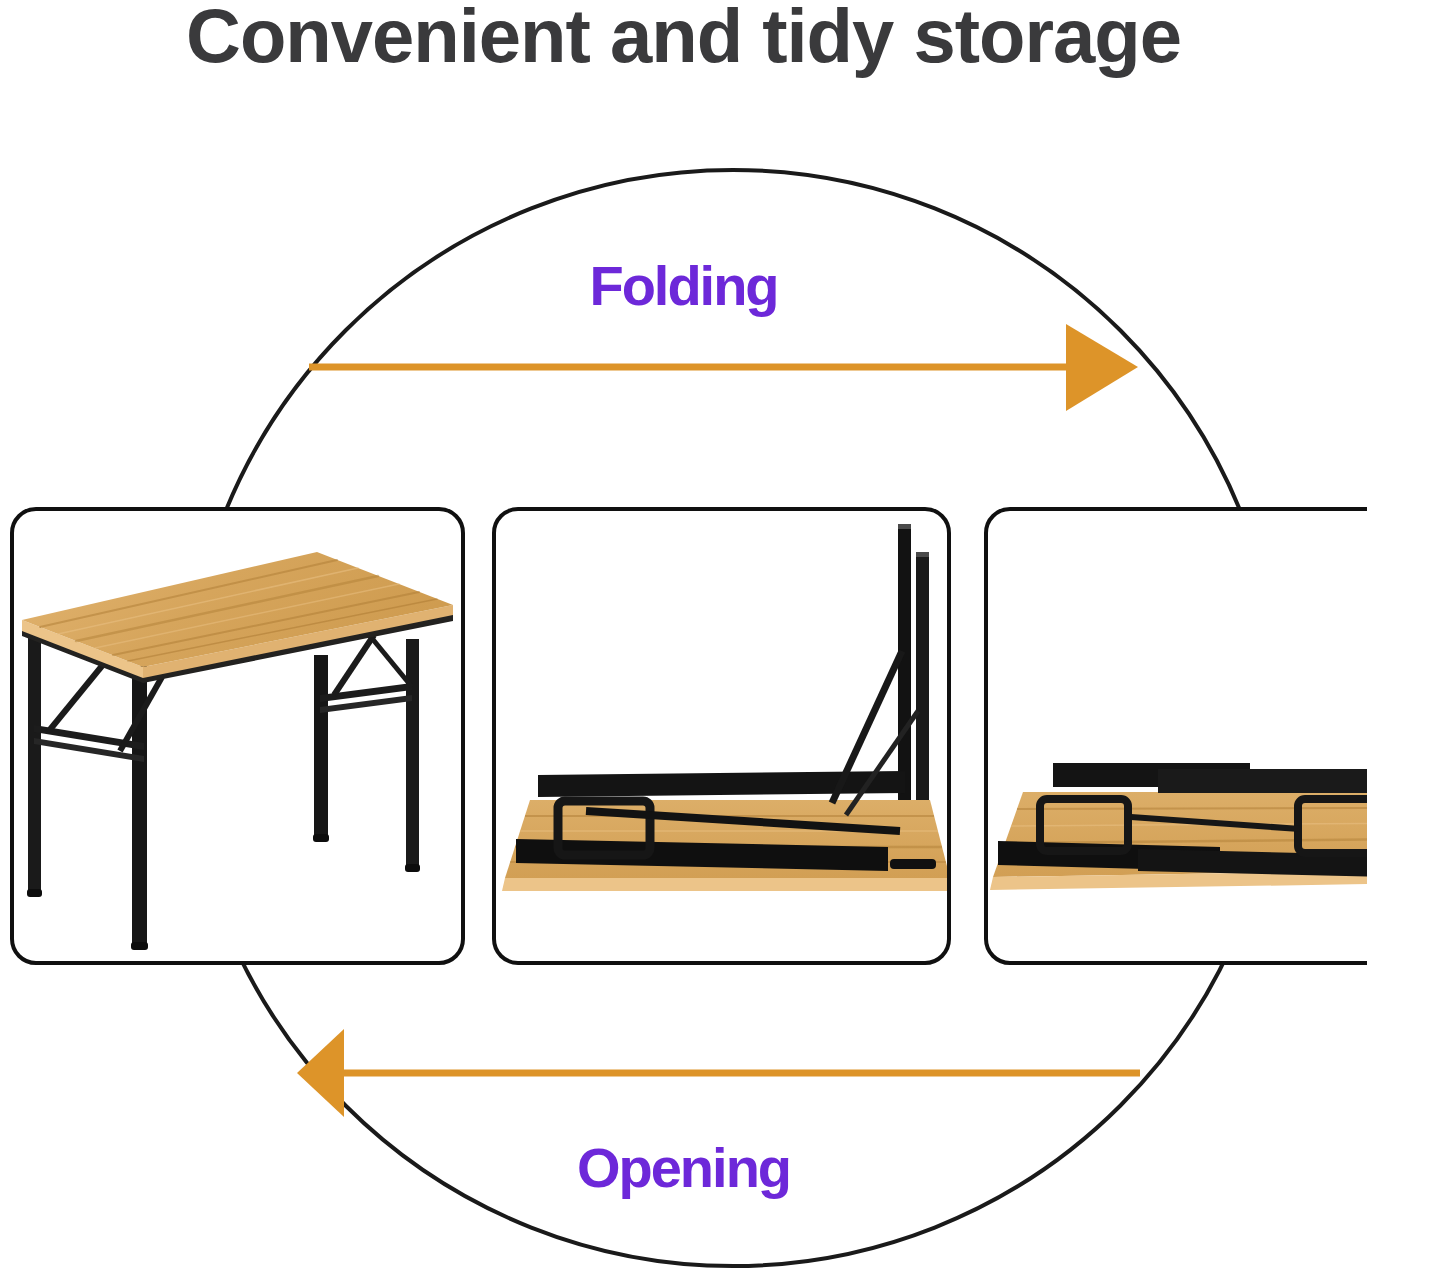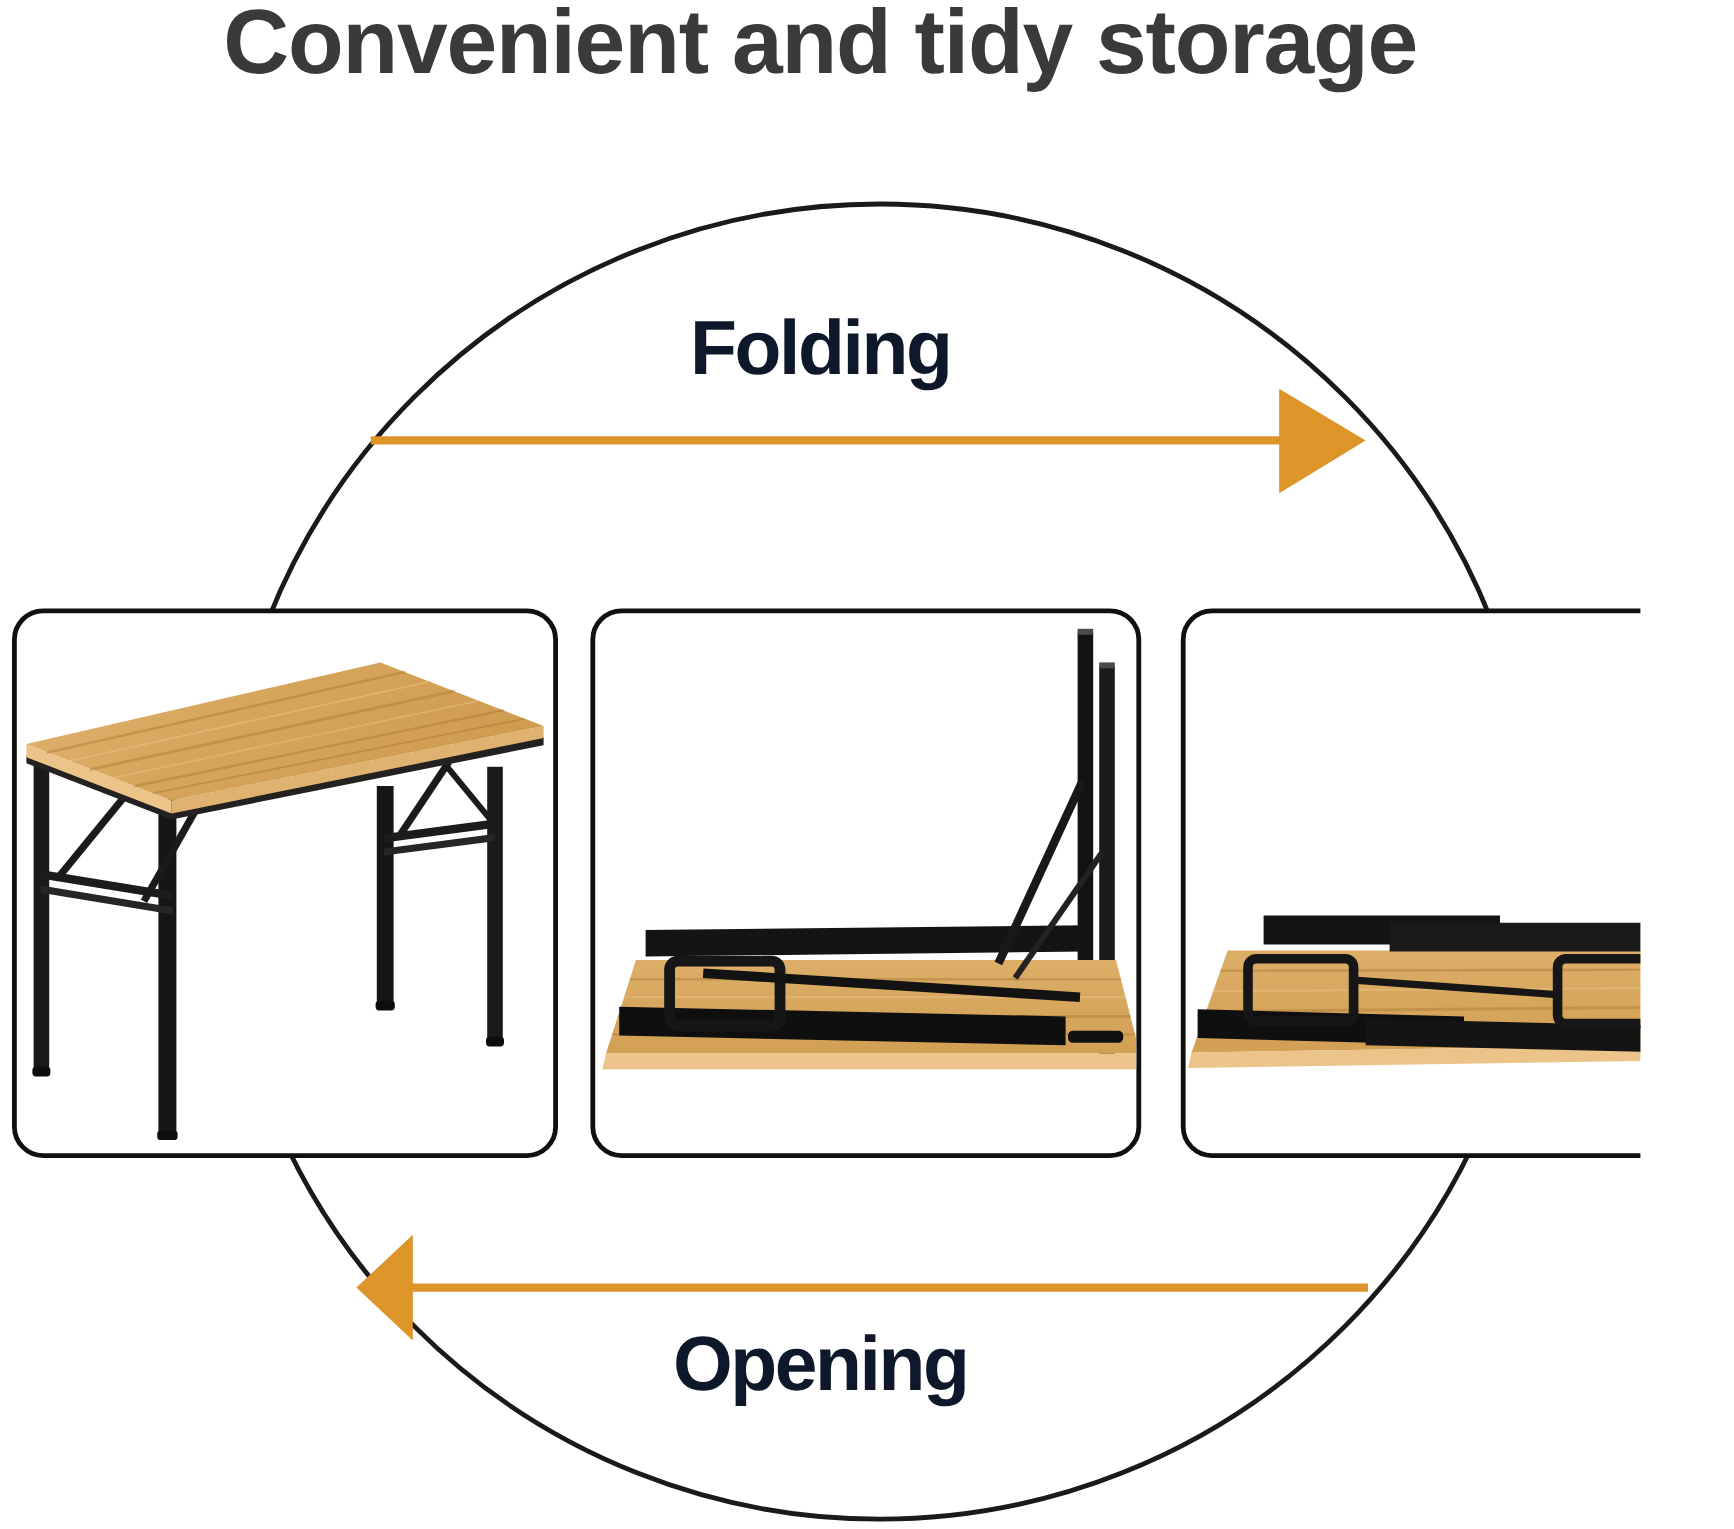--- a/index.html
+++ b/index.html
@@ -11,25 +11,25 @@
     position:absolute;top:-4px;left:0;width:100%;text-align:center;
     font-size:76px;font-weight:bold;color:#3a3a3c;letter-spacing:-1px;line-height:1.05;
     white-space:nowrap;
   }
   .cycle-circle{
     position:absolute;left:183px;top:168px;width:1100px;height:1100px;
     border:4px solid #1a1a1a;border-radius:50%;box-sizing:border-box;background:transparent;
   }
   .stage-label{
     position:absolute;left:0;width:100%;text-align:center;
-    font-weight:bold;color:#0f172a;font-size:64px;letter-spacing:-2px;line-height:1;
+    font-weight:bold;color:#6d28d9;font-size:56px;letter-spacing:-2px;line-height:1;
     white-space:nowrap;
   }
   .stage-label.folding{top:258px;}
-  .stage-label.opening{top:1104px;text-align:center;}
+  .stage-label.opening{top:1140px;text-align:center;}
   .arrow-layer{position:absolute;left:0;top:0;width:1445px;height:1274px;pointer-events:none;}
   .panel{
     position:absolute;top:507px;height:458px;background:#ffffff;
     border:4px solid #101010;border-radius:26px;box-sizing:border-box;overflow:hidden;
   }
   .panel-1{left:10px;width:455px;}
   .panel-2{left:492px;width:459px;}
   .panel-3{left:984px;width:454px;}
   .panel svg{position:absolute;left:0;top:0;width:100%;height:100%;}
 </style>

